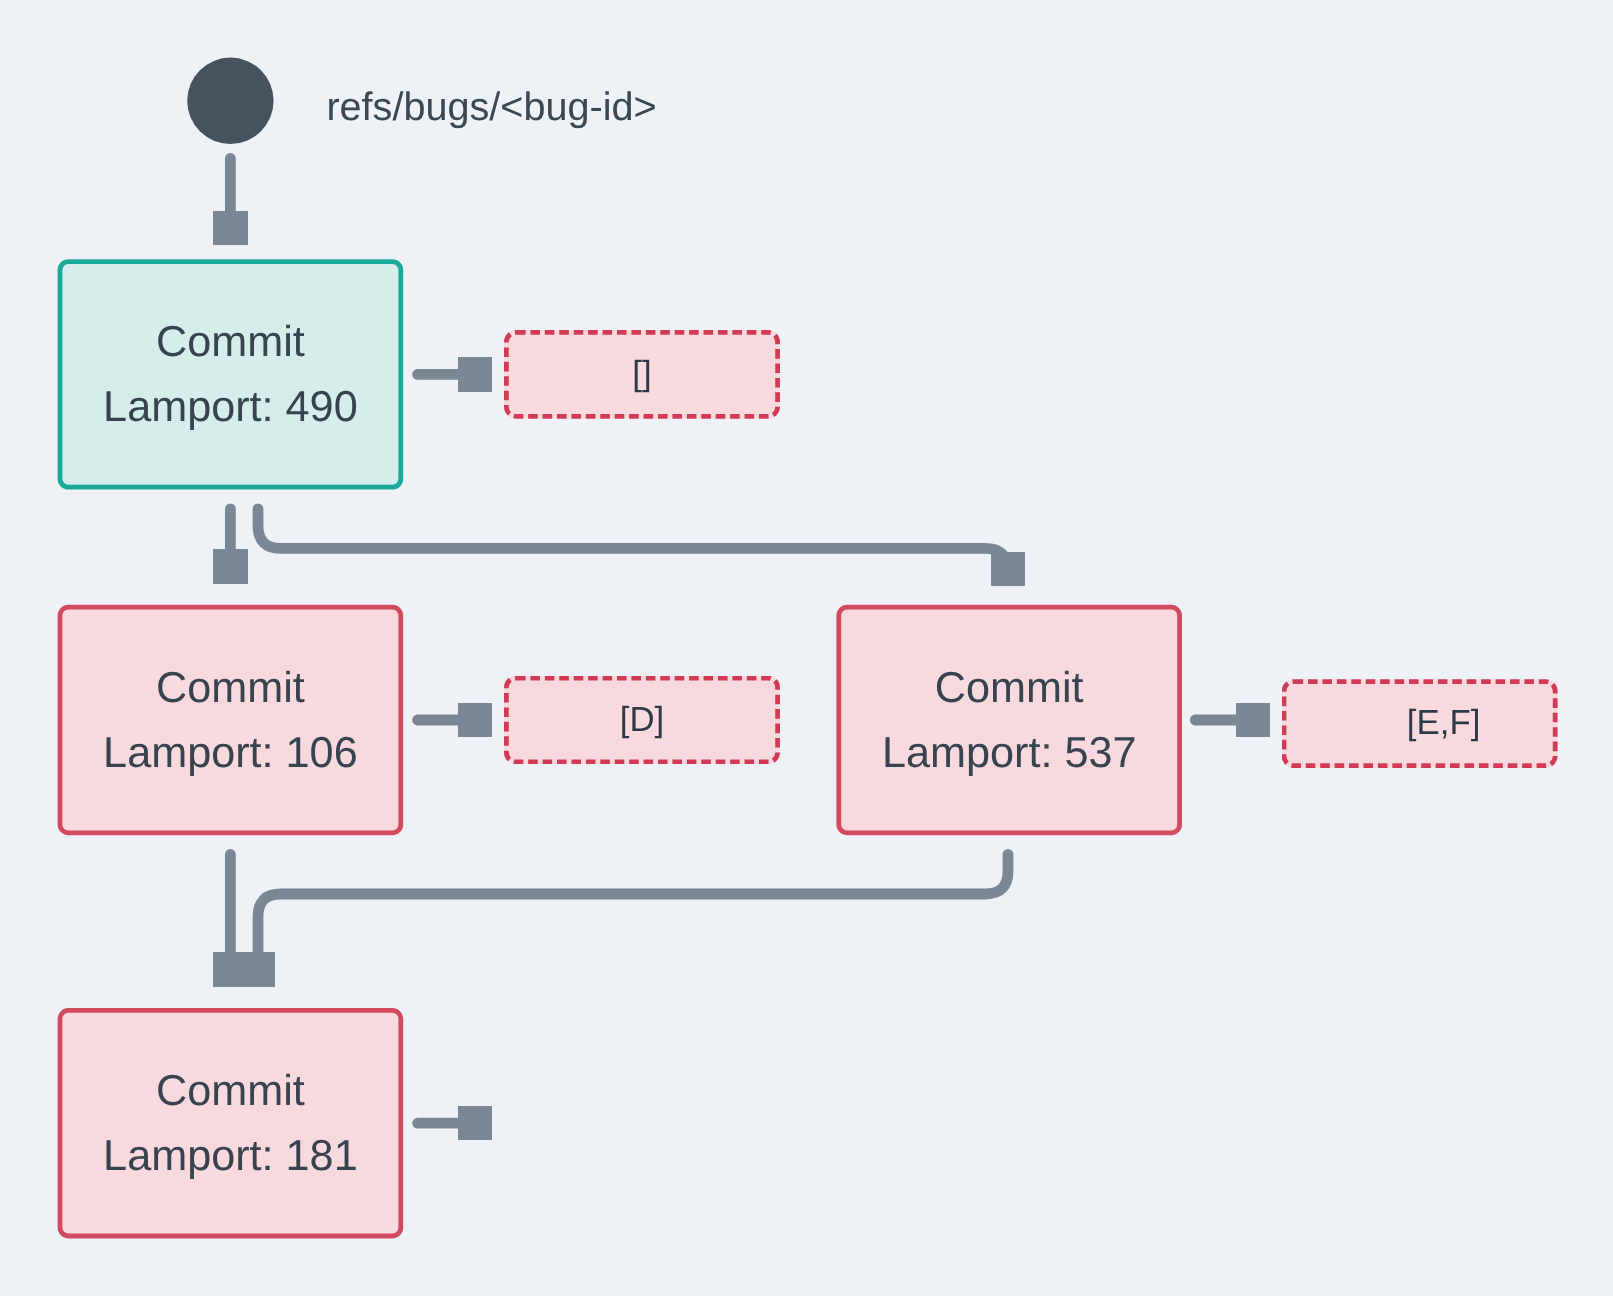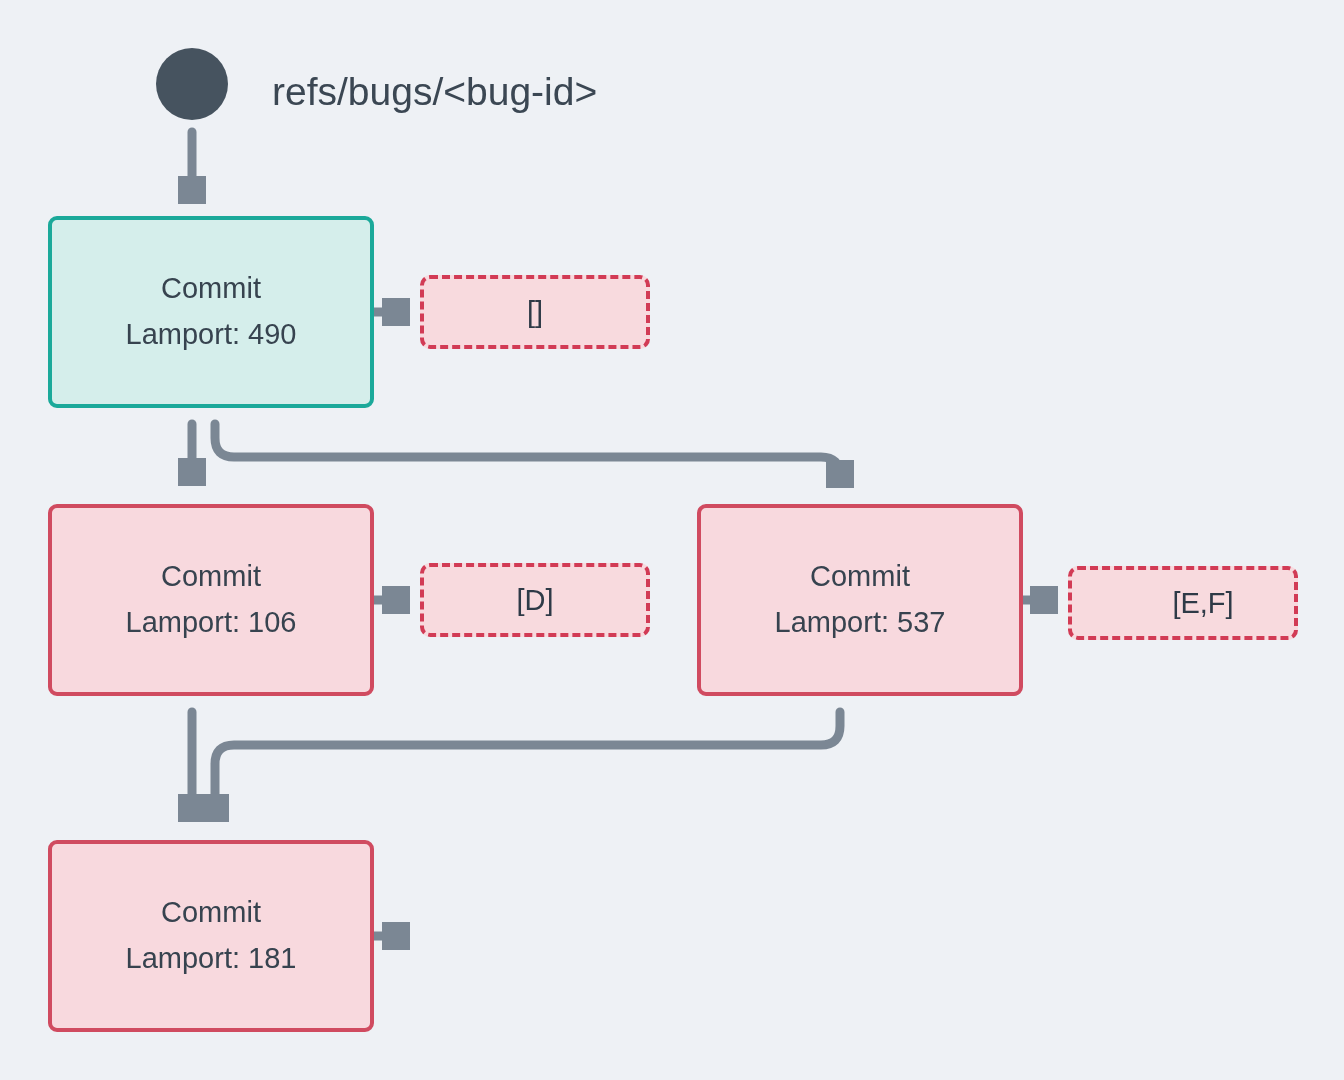--- a/index.html
+++ b/index.html
@@ -19,44 +19,44 @@
 
   
   .ref-circle {
     left: 156px; top: 48px;
     width: 72px; height: 72px;
     border-radius: 50%;
     background: #46535f;
   }
   .ref-label {
     left: 272px; top: 70px;
-    font-size: 39px;
+    font-size: 33px;
     color: #3b4753;
     white-space: nowrap;
   }
   .final-order-label {
     left: 272px; top: 128px;
     font-size: 30px;
     font-weight: bold;
     color: #34414e;
     white-space: nowrap;
   }
 
   
   .commit-box {
-    width: 326px; height: 192px;
+    width: 288px; height: 192px;
     border-radius: 9px;
     box-sizing: border-box;
     border: 4px solid;
     display: flex;
     flex-direction: column;
     align-items: center;
     justify-content: center;
     gap: 14px;
-    font-size: 29px;
+    font-size: 36px;
     color: #37434f;
     line-height: 1.1;
     text-align: right;
   }
   .commit-box.teal {
     background: #d5eeeb;
     border-color: #1ba99a;
   }
   .commit-box.pink {
     background: #f8d9de;

